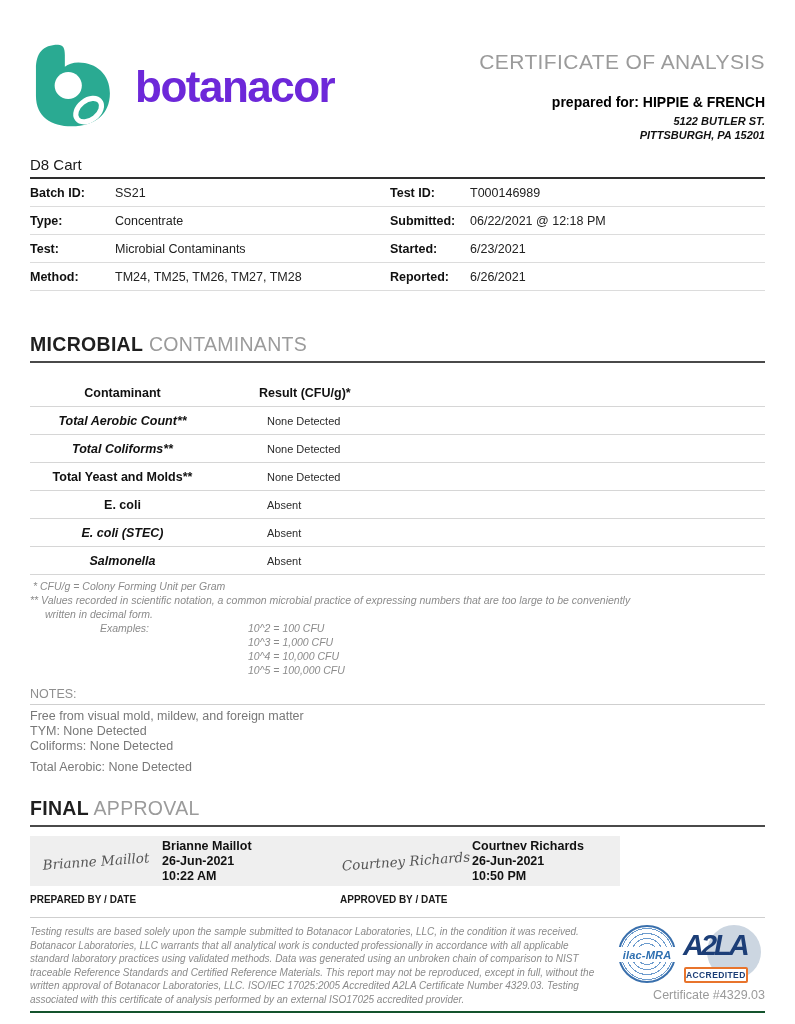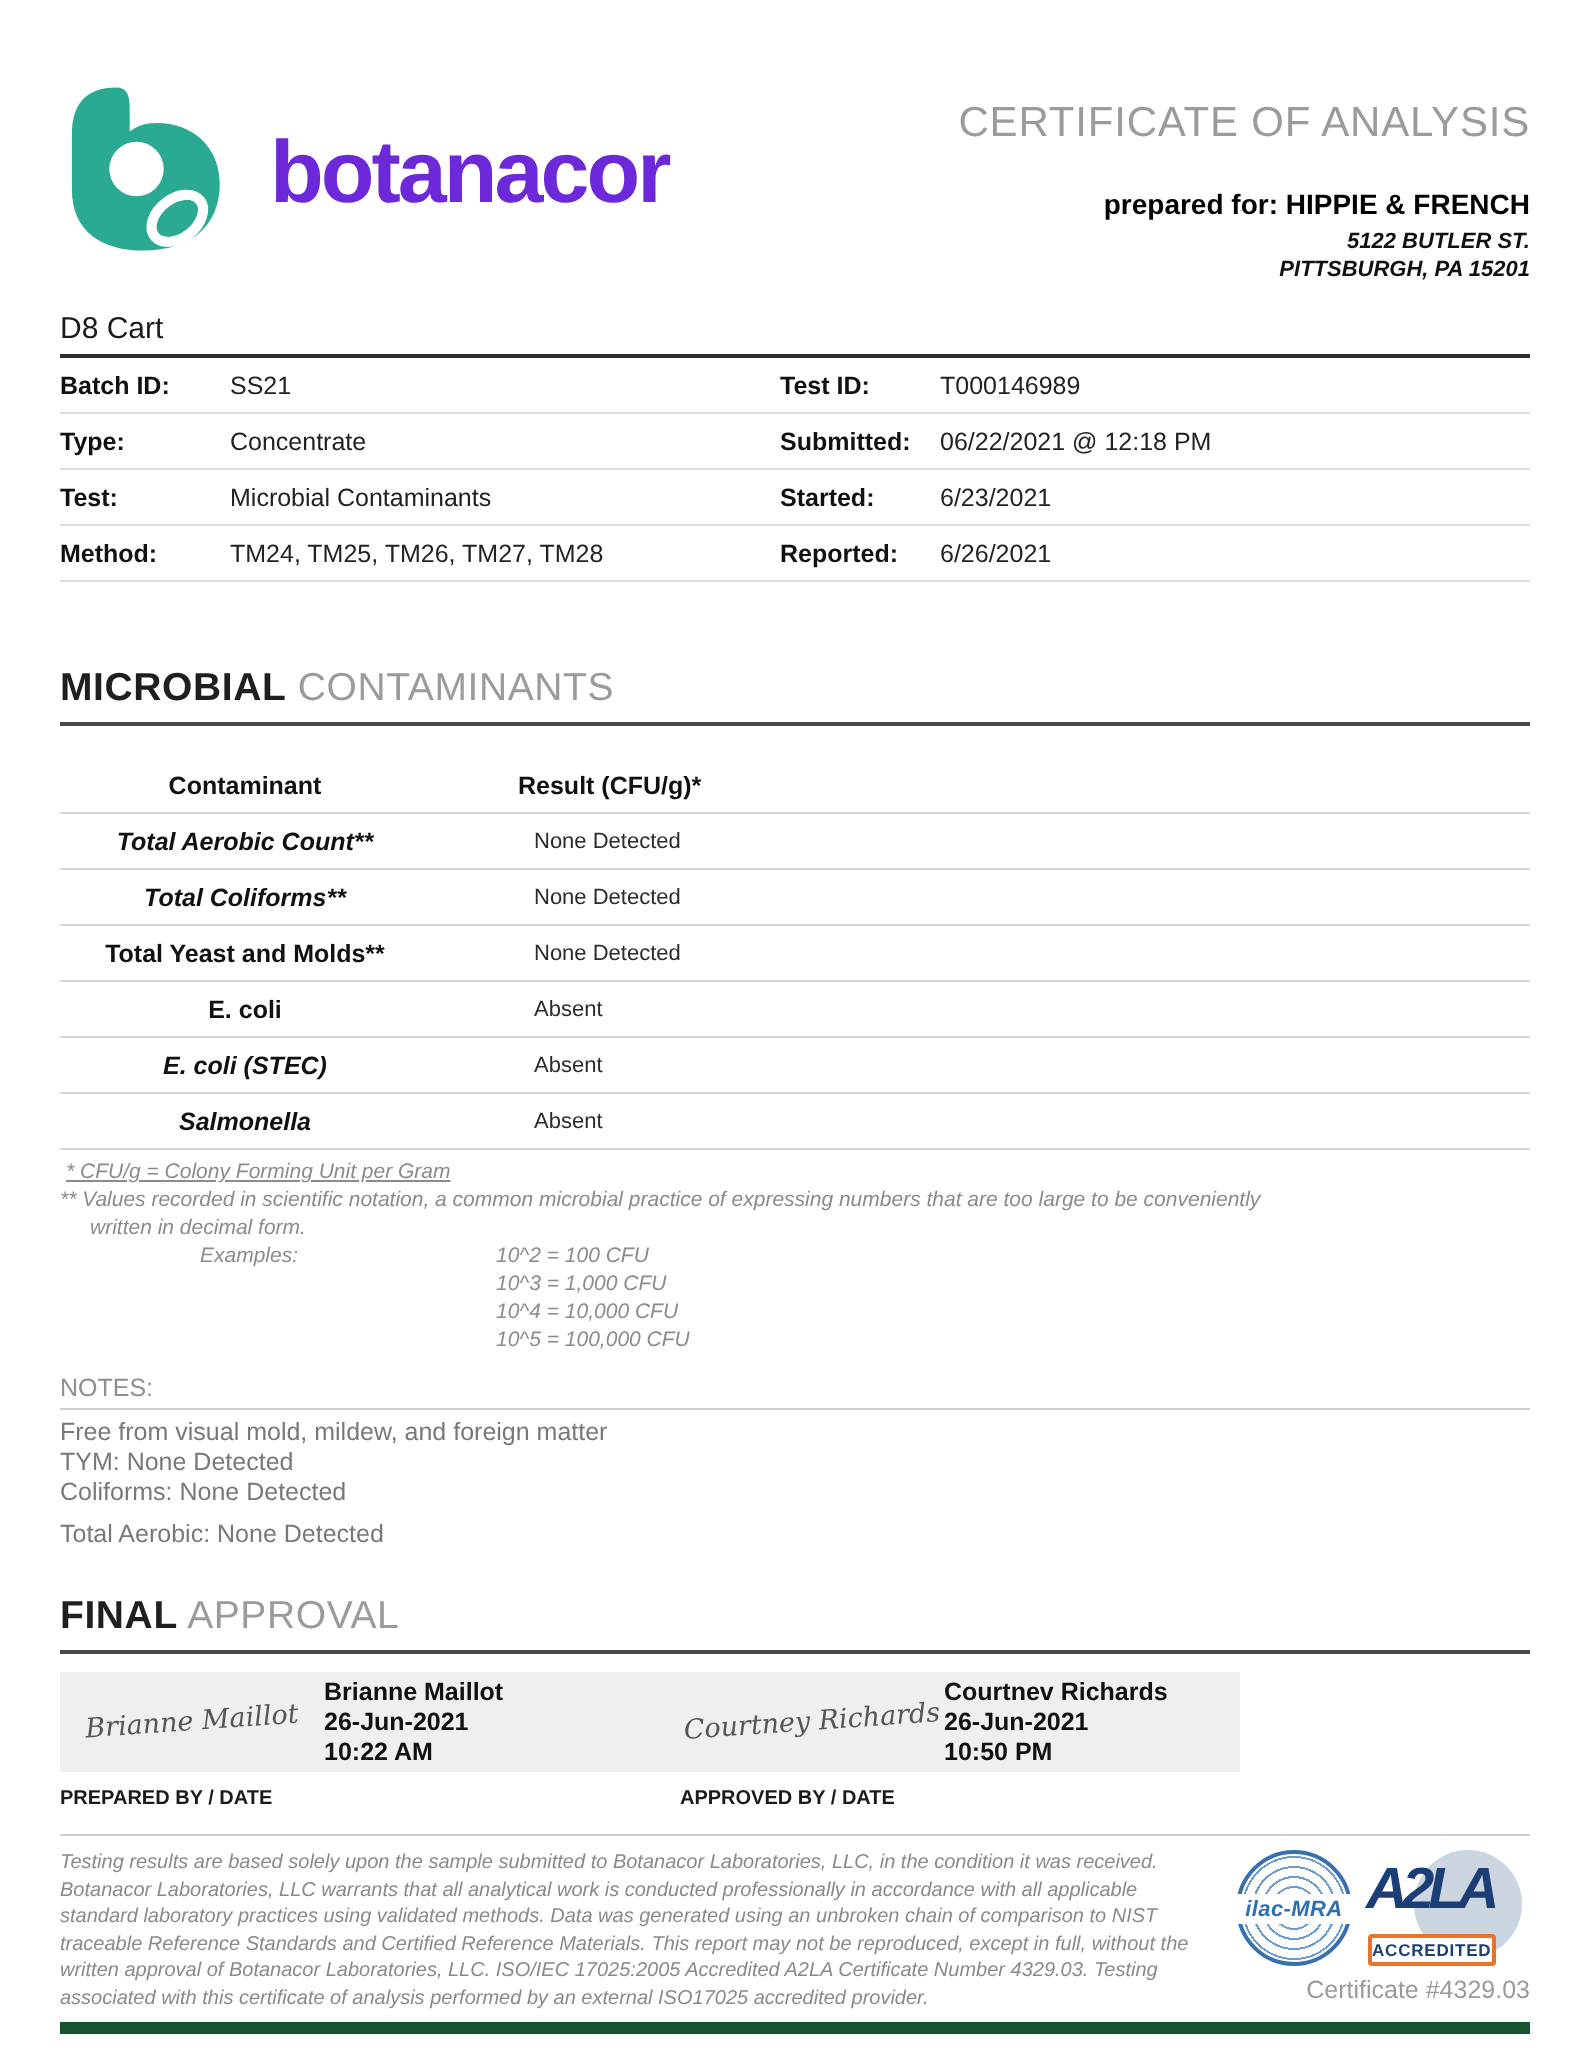--- a/index.html
+++ b/index.html
@@ -40,21 +40,21 @@
     align-items:center; height:27px; border-bottom:1px solid #d6d6d6;
   }
   .mheader .hname { text-align:center; font-weight:700; font-size:12.5px; color:#111; }
   .mheader .hresult { padding-left:44px; font-weight:700; font-size:12.5px; color:#111; }
   .mrow .name { text-align:center; font-weight:700; font-size:12.5px; color:#111; }
   .mrow.italic .name { font-style:italic; }
   .mrow .result { padding-left:52px; font-size:11px; color:#2b2b2b; }
 
   
   .footnotes { margin-top:4px; font-style:italic; color:#8b8b8b; font-size:10.5px; line-height:14px; }
-  .fn-cfu { padding-left:3px;text-decoration:underline; }
+  .fn-cfu { padding-left:3px; }
   .fn2b { padding-left:15px; }
   .examples { padding-left:70px; }
   .exrow { display:flex; }
   .exlabel { width:148px; }
   .exindent { margin-left:148px; }
 
   
   .notes { margin-top:10px; }
   .notes-title { color:#8f8f8f; font-size:12.5px; padding-bottom:3px; border-bottom:1px solid #cfcfcf; margin-bottom:4px; }
   .note { color:#787878; font-size:12.5px; line-height:15px; }
@@ -69,21 +69,21 @@
   .sig-script {
     width:132px; display:flex; align-items:center; justify-content:center;
     font-family:"DejaVu Serif", serif; font-style:italic; font-size:13.5px;
     color:#555; transform:rotate(-4deg); white-space:nowrap;
   }
   .sig-text { padding-top:3px; font-size:12.5px; font-weight:700; line-height:15px; color:#111; }
   .sig-label { margin-top:8px; font-size:10px; font-weight:700; color:#1a1a1a; }
 
   
   .disclaimer {
-    margin-top:12px; border-top:1px solid #cfcfcf; border-bottom:6px solid #14532d;
+    margin-top:12px; border-top:1px solid #cfcfcf; border-bottom:2px solid #14532d;
     padding:7px 0 5px 0; display:flex; justify-content:space-between;gap:16px;
   }
   .disc-text { width:578px; font-style:italic; color:#8a8a8a; font-size:10px; line-height:13.5px; }
   .badges { width:158px; }
   .badge-row { display:flex; align-items:flex-start; justify-content:flex-end; gap:5px; }
   .ilac {
     width:58px; height:58px; border-radius:50%; position:relative; box-sizing:border-box;
     background:repeating-radial-gradient(circle at 50% 50%, #6d9cce 0 1px, #fff 1px 5px);
     border:2px solid #3a70ad;
   }

